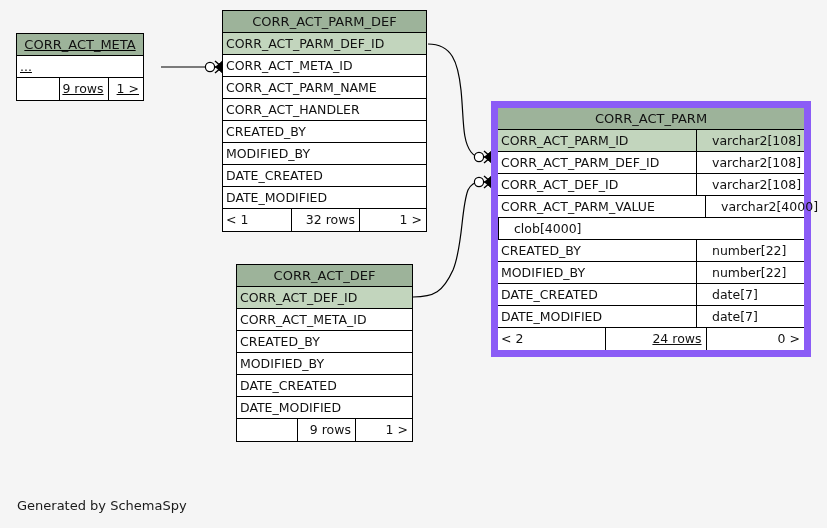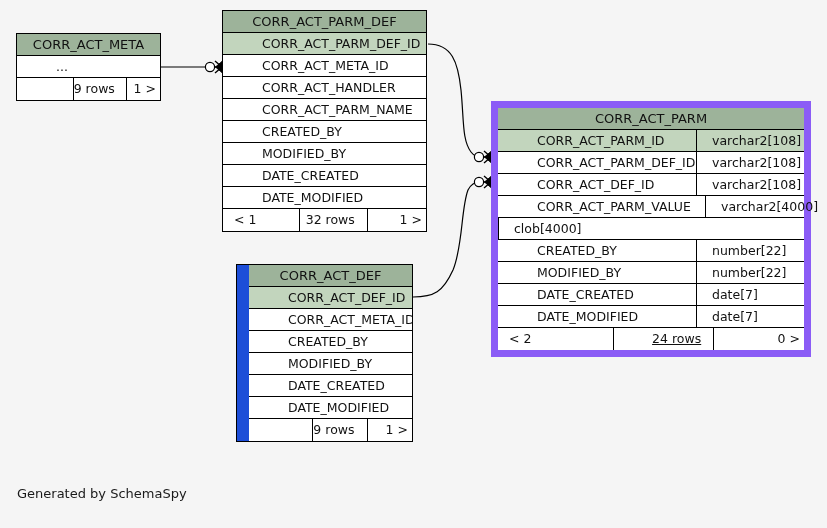--- a/index.html
+++ b/index.html
@@ -25,21 +25,21 @@
     left: 0;
     top: 0;
     width: 827px;
     height: 528px;
     pointer-events: none;
     z-index: 5;
   }
   .table-box {
     position: absolute;
     box-sizing: border-box;
-    background: #1d4ed8;
+    background: #7f1d1d;
     border: 1px solid #000000;
     z-index: 10;
   }
   .table-box.emphasis {
     border: 7px solid #8b5cf6;
   }
   .tbl-header {
     background: #9db39a;
     text-align: center;
     font-size: 13px;
@@ -63,21 +63,20 @@
   }
   .row.pk {
     background: #c2d5bd;
   }
   .cell-name {
     flex: 1 1 auto;
     padding-left: 3px;
     white-space: nowrap;
     overflow: hidden;
     box-sizing: border-box;
-    margin-left: 36px;
   }
   .cell-type {
     flex: 0 0 auto;
     padding-left: 15px;
     border-left: 1px solid #000000;
     white-space: nowrap;
     box-sizing: border-box;
   }
   .footer-row {
     display: flex;
@@ -85,40 +84,39 @@
     box-sizing: border-box;
     font-size: 12.5px;
     line-height: 21px;
     color: #111111;
     background: #ffffff;
   }
   .footer-row .fcell {
     box-sizing: border-box;
     white-space: nowrap;
     overflow: hidden;
-    margin-left: 8px;
   }
   .footer-row .fcell.left {
     text-align: left;
     padding-left: 3px;
   }
   .footer-row .fcell.mid {
     text-align: right;
     padding-right: 4px;
     border-left: 1px solid #000000;
   }
   .footer-row .fcell.right {
     text-align: right;
     padding-right: 4px;
     border-left: 1px solid #000000;
   }
   .caption {
     position: absolute;
     left: 17px;
-    top: 486px;
+    top: 498px;
     font-size: 13px;
     color: #1a1a1a;
     white-space: nowrap;
     z-index: 20;
   }
   .edge-path {
     fill: none;
     stroke: #000000;
     stroke-width: 1.2;
   }
@@ -160,66 +158,66 @@
     </g>
 
     <g>
       <path class="edge-path" d="M413,297 C434,297 443,292 453,270 C463,246 461,208 468,190 C471,184 476,182 480,182"></path>
       <circle class="edge-dot" cx="479" cy="182" r="4.6"></circle>
       <path class="edge-foot" d="M491,182 L484,176 M491,182 L484,188 M491,182 L484,182"></path>
       <path class="edge-foot-solid" d="M491,176.5 L484.5,182 L491,187.5 Z"></path>
     </g>
   </svg>
 
-  <div class="table-box" style="left:16px; top:33px; width:145px;">
+  <div class="table-box" style="left:16px; top:33px; width:128px;text-decoration:underline;">
     <div class="tbl-header">CORR_ACT_META</div>
     <div class="row">
       <div class="cell-name">...</div>
     </div>
     <div class="footer-row">
       <div class="fcell left" style="width:48px;"></div>
       <div class="fcell mid" style="width:55px;">9 rows</div>
       <div class="fcell right" style="width:40px;">1 &gt;</div>
     </div>
   </div>
 
   <div class="table-box" style="left:222px; top:10px; width:205px;">
     <div class="tbl-header">CORR_ACT_PARM_DEF</div>
     <div class="row pk">
       <div class="cell-name">CORR_ACT_PARM_DEF_ID</div>
     </div>
     <div class="row">
       <div class="cell-name">CORR_ACT_META_ID</div>
     </div>
     <div class="row">
+      <div class="cell-name">CORR_ACT_PARM_NAME</div>
+    </div>
+    <div class="row">
       <div class="cell-name">CORR_ACT_HANDLER</div>
-    </div>
-    <div class="row">
-      <div class="cell-name">CORR_ACT_PARM_NAME</div>
     </div>
     <div class="row">
       <div class="cell-name">CREATED_BY</div>
     </div>
     <div class="row">
       <div class="cell-name">MODIFIED_BY</div>
     </div>
     <div class="row">
       <div class="cell-name">DATE_CREATED</div>
     </div>
     <div class="row">
       <div class="cell-name">DATE_MODIFIED</div>
     </div>
     <div class="footer-row">
       <div class="fcell left" style="width:68px;">&lt; 1</div>
       <div class="fcell mid" style="width:68px;">32 rows</div>
       <div class="fcell right" style="width:67px;">1 &gt;</div>
     </div>
   </div>
 
-  <div class="table-box" style="left:236px; top:264px; width:177px;padding-left:12px;">
+  <div class="table-box" style="left:236px; top:264px; width:177px;">
     <div class="tbl-header">CORR_ACT_DEF</div>
     <div class="row pk">
       <div class="cell-name">CORR_ACT_DEF_ID</div>
     </div>
     <div class="row">
       <div class="cell-name">CORR_ACT_META_ID</div>
     </div>
     <div class="row">
       <div class="cell-name">CREATED_BY</div>
     </div>

